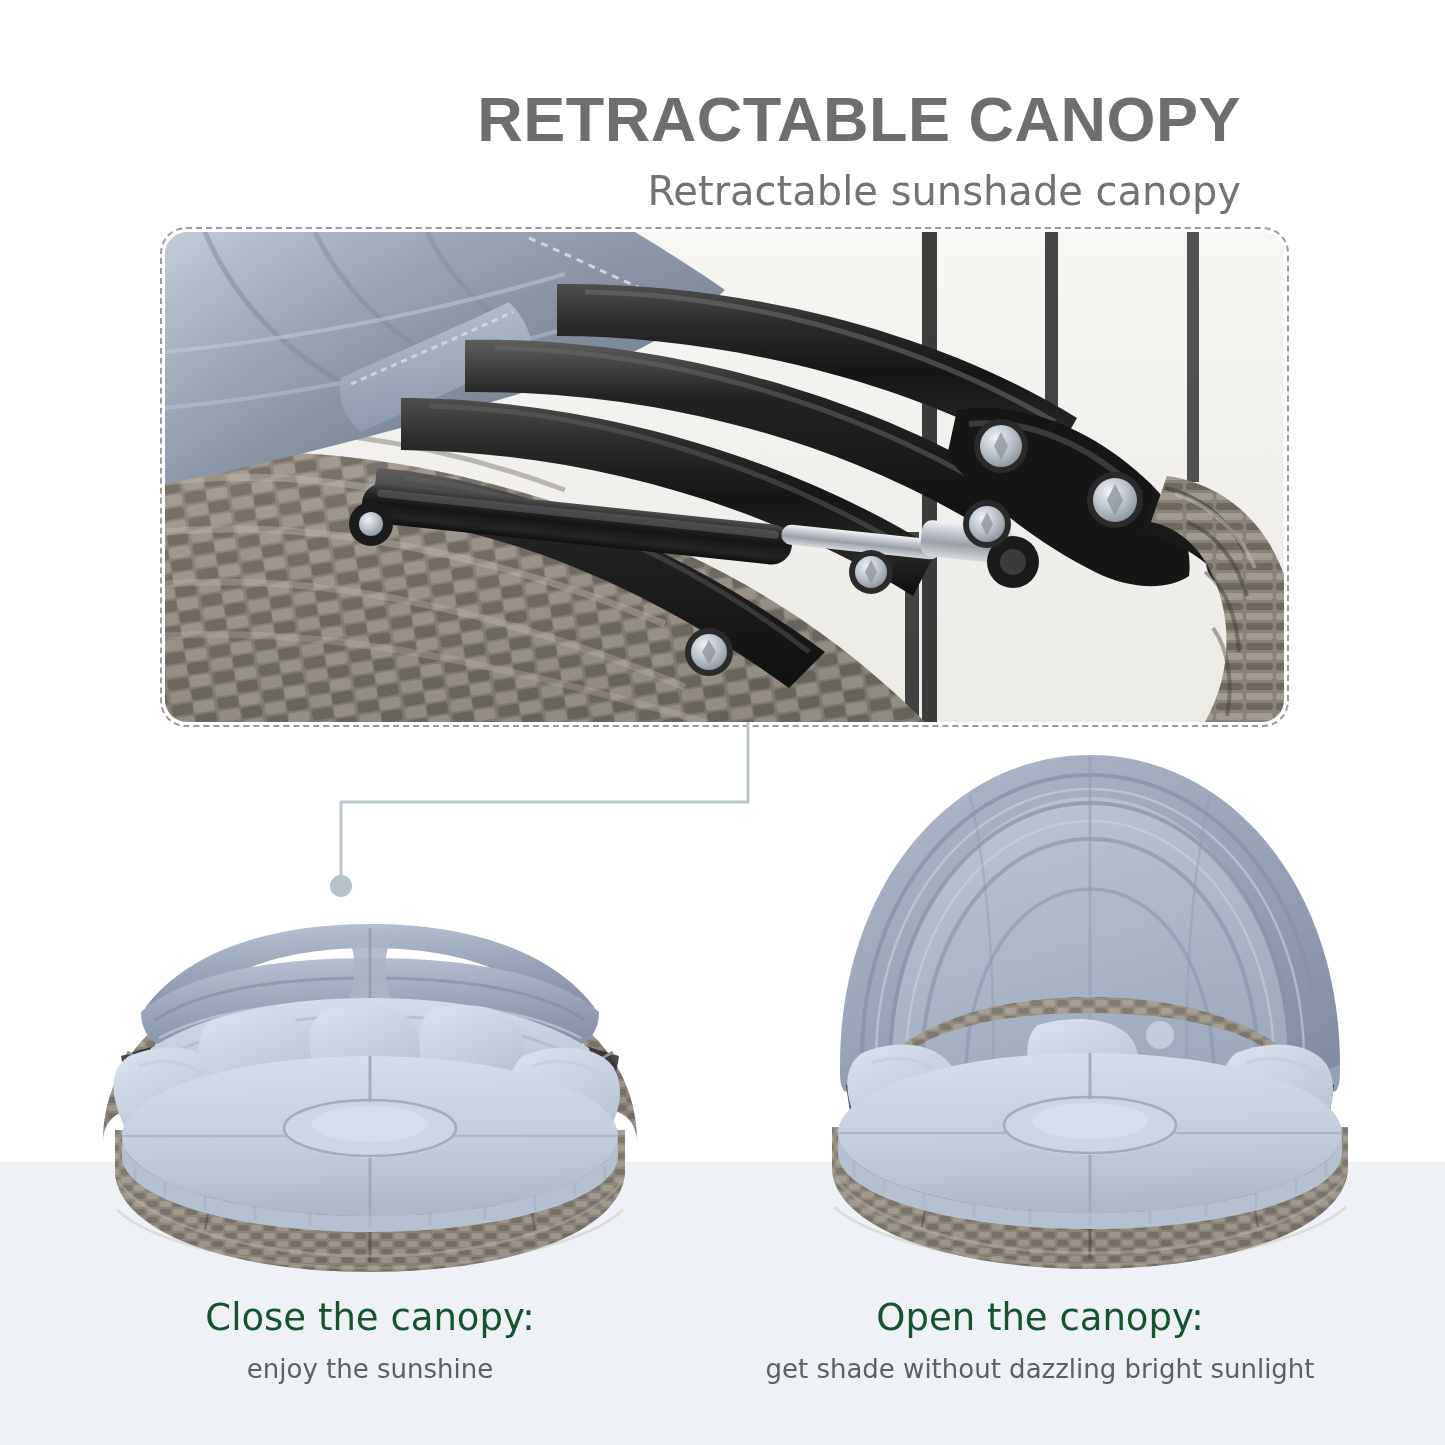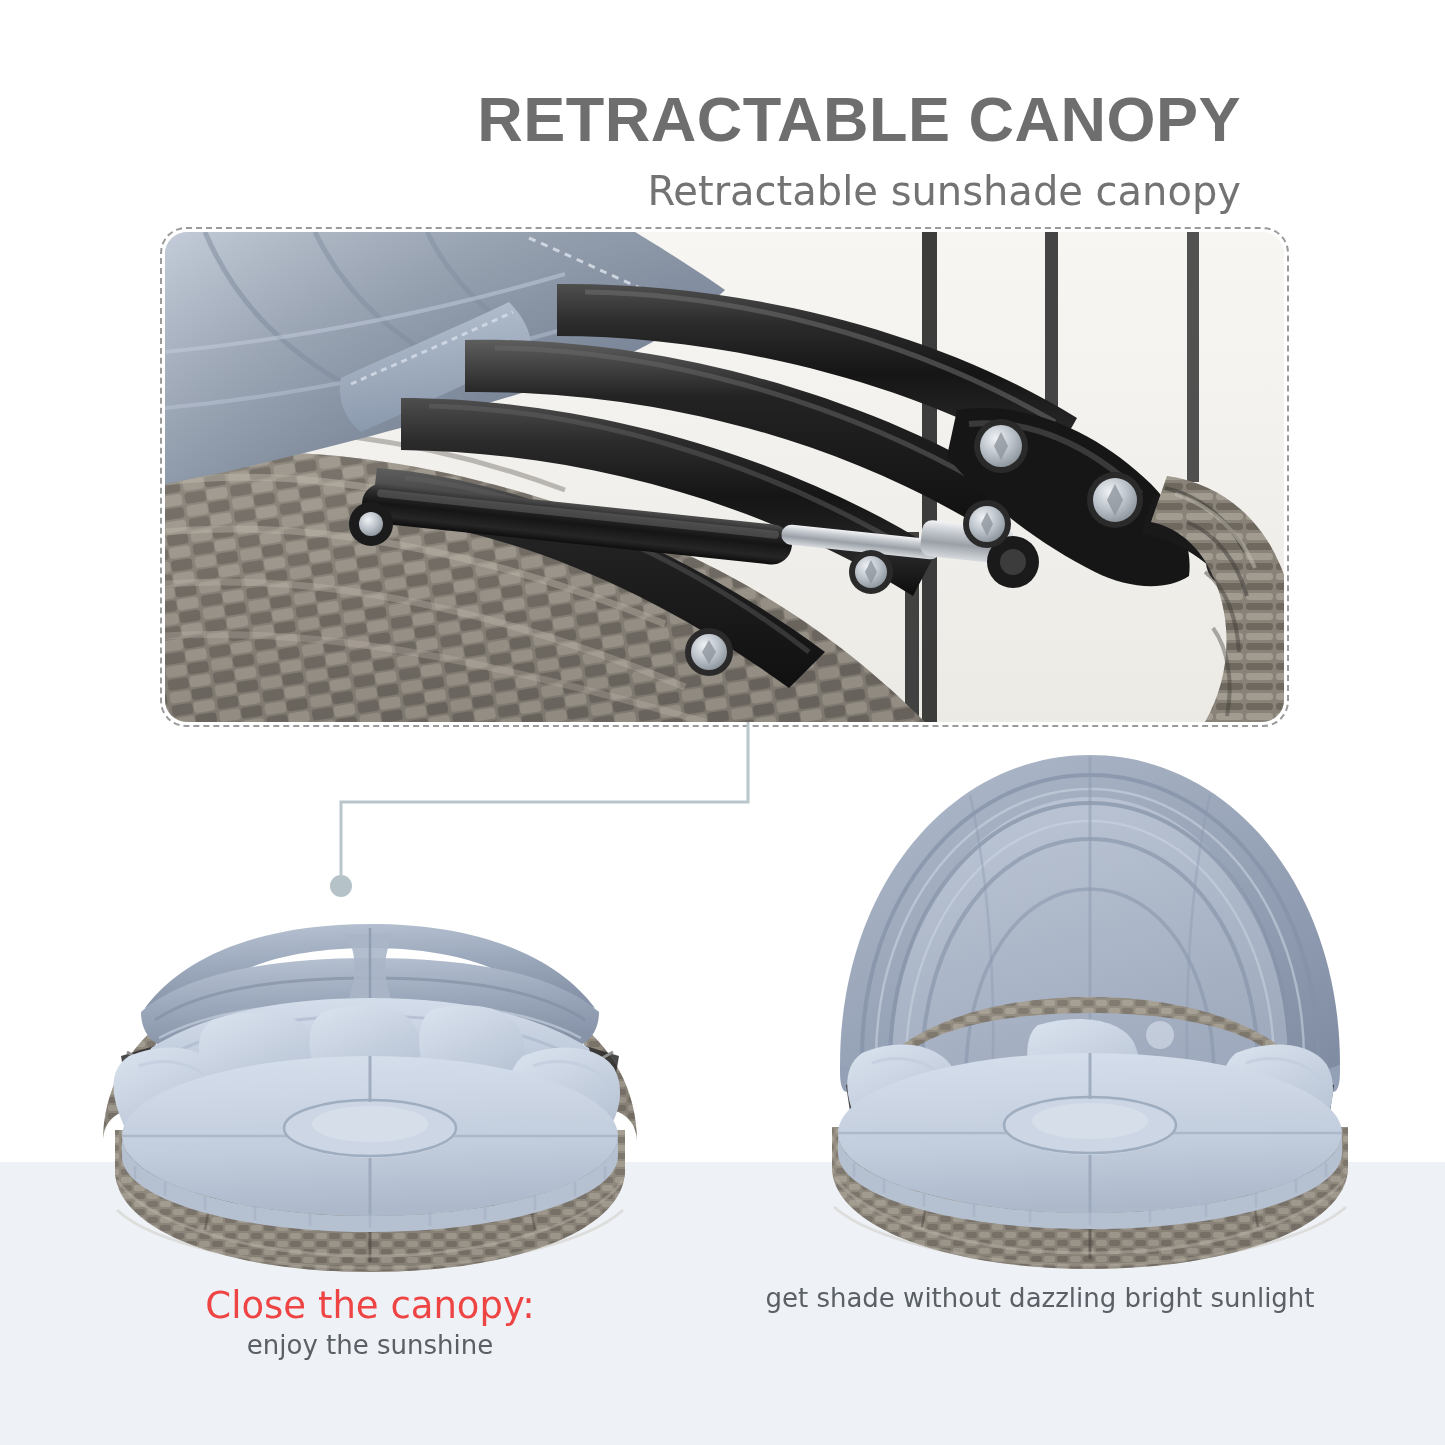--- a/index.html
+++ b/index.html
@@ -116,24 +116,24 @@
   .caption {
     position: absolute;
     top: 1282px;
     z-index: 6;
     text-align: center;
   }
   .caption-left  { left: 60px;  width: 620px; }
   .caption-right { left: 700px; width: 680px; }
 
   .caption-head {
-    margin: 0;
+    margin: 12px;
     font-size: 37px;
     font-weight: normal;
-    color: #ef4444;
+    color: #14532d;
     line-height: 1.28;
     font-family: "DejaVu Sans", sans-serif;
   }
   .caption-body {
     margin: 0;
     font-size: 26px;
     font-weight: normal;
     color: #5a6066;
     line-height: 1.30;
     font-family: "DejaVu Sans", sans-serif;
@@ -580,14 +580,15 @@
                M526,444 L526,458 M556,428 L556,442" stroke="#a7b3c6" stroke-width="2.5" opacity="0.7"></path>
     </g>
   </svg>
 </div>
 
 <div class="caption caption-left">
   <p class="caption-head">Close the canopy:</p>
   <p class="caption-body">enjoy the sunshine</p>
 </div>
 <div class="caption caption-right">
+  <p class="caption-head">Open the canopy:</p>
   <p class="caption-body">get shade without dazzling bright sunlight</p>
 </div>
 
 </body></html>

